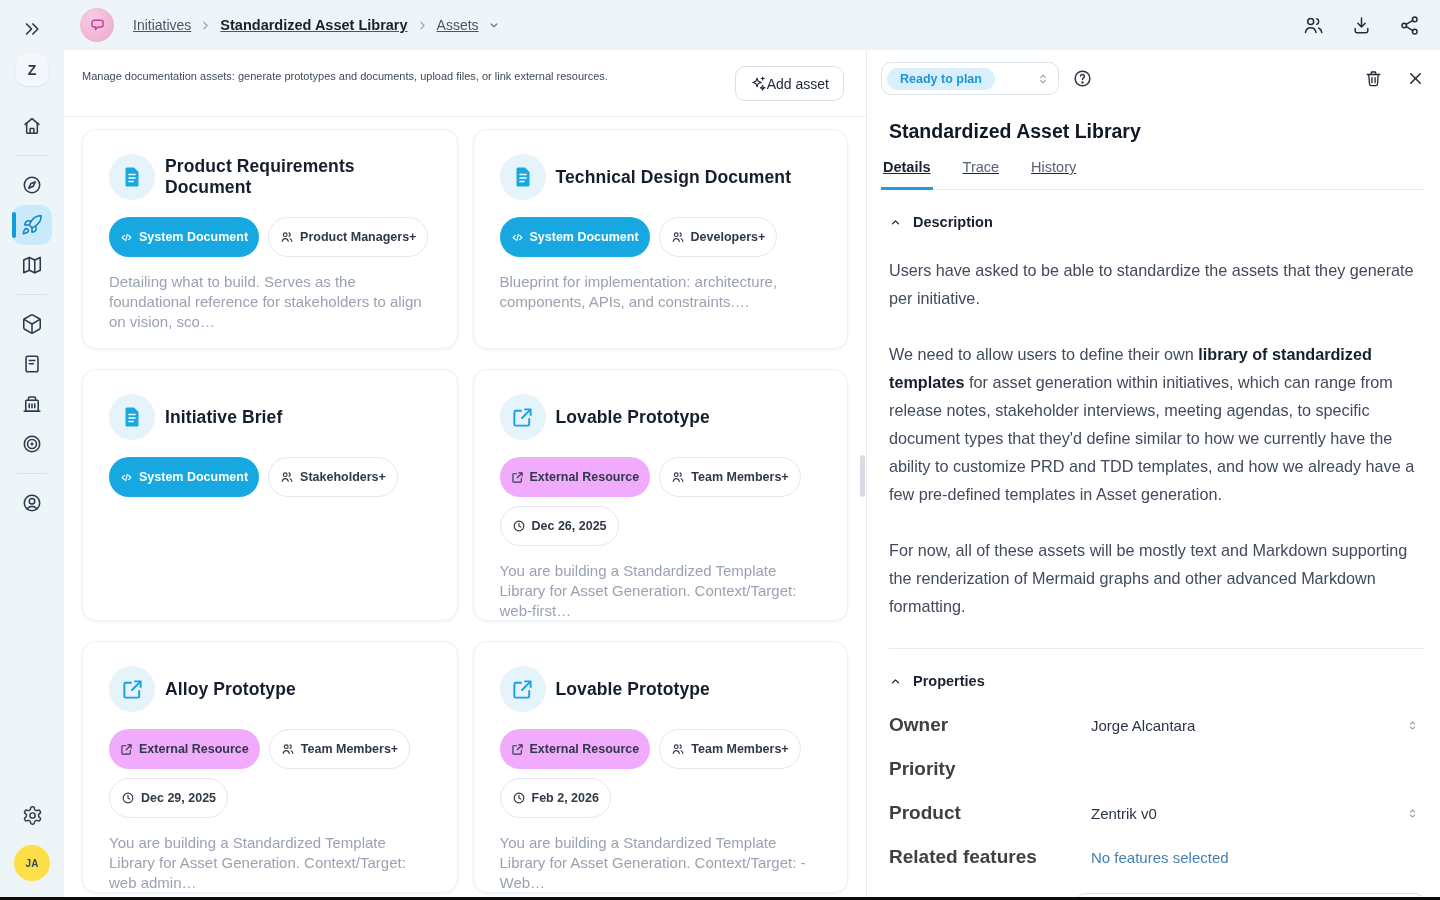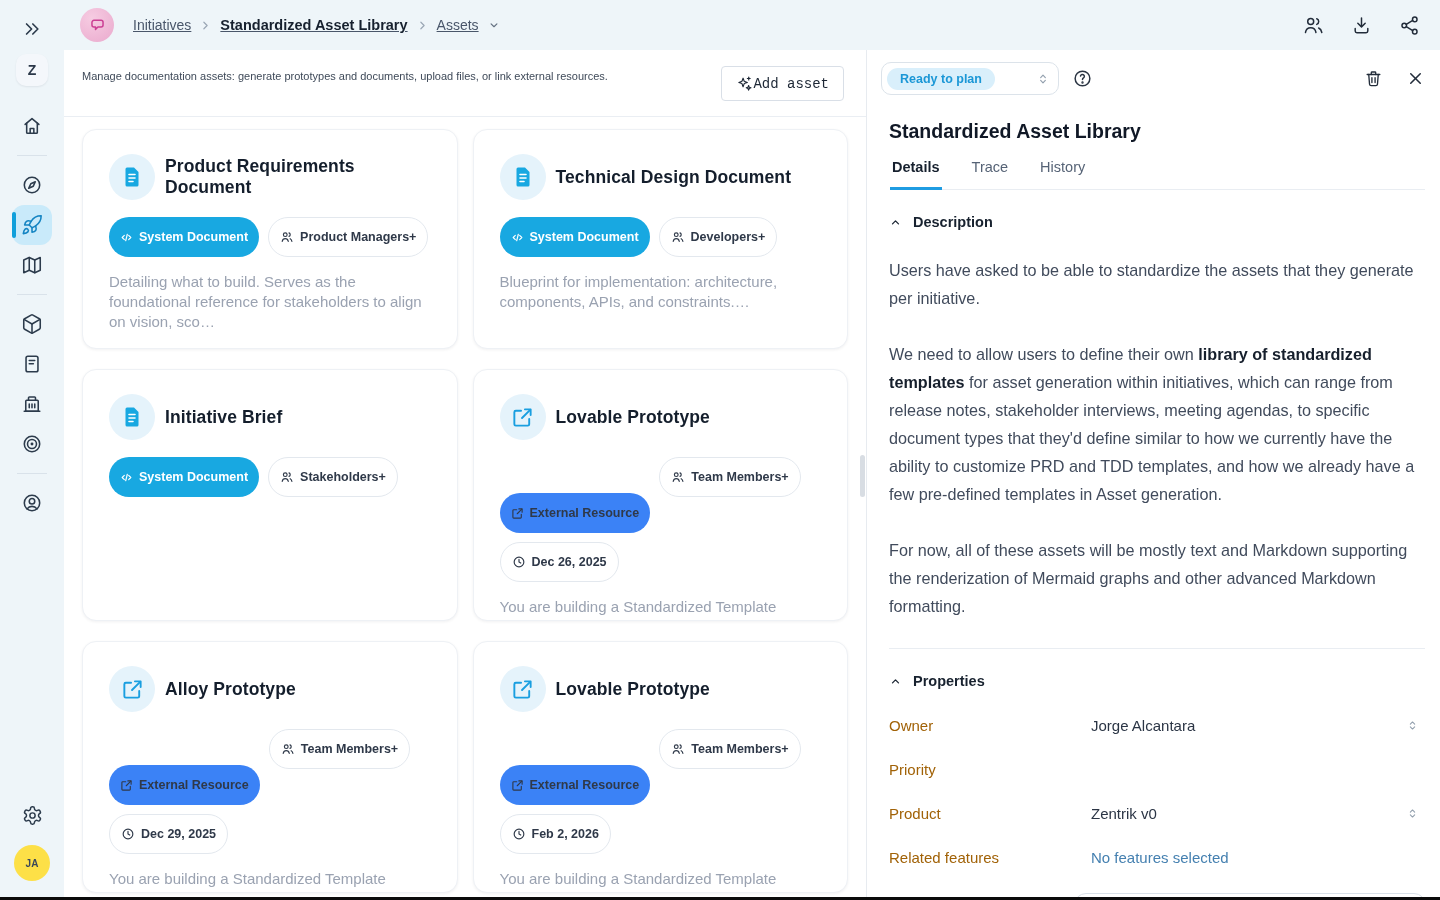--- a/index.html
+++ b/index.html
@@ -32,65 +32,65 @@
   .crumb-current { font-weight:700; color:#16202e; font-size:14.5px; }
   .tb-spacer { flex:1; }
   .tb-icons { display:flex; align-items:center; gap:27px; color:#202b3a; }
 
   
   .main { position:absolute; left:64px; top:50px; width:802px; height:847px; background:#fff; overflow:hidden; }
   .main-header { display:flex; justify-content:space-between; align-items:flex-start;
                  padding:16px 22px 15px 18px; border-bottom:1px solid #eaeef3; }
   .main-sub { max-width:620px; font-size:11px; line-height:20px; color:#3f4a59;text-align:right; }
   .btn-add { display:flex; align-items:center; gap:0; background:#fff; border:1px solid #d9dfe7;
-             border-radius:4px; padding:8px 14px; font-size:14px; color:#1d2735; cursor:pointer; font-family:Liberation Mono, monospace; }
+             border-radius:10px; padding:8px 14px; font-size:14px; color:#1d2735; cursor:pointer; font-family:Liberation Sans, sans-serif; }
   .cards { padding:12px 18px 0; display:grid; grid-template-columns:1fr 1fr;
            grid-template-rows:220px 252px 252px; column-gap:15px; row-gap:20px; }
   .card { background:#fff; border:1px solid #eef1f5; border-radius:14px; padding:24px 26px;
           box-shadow:0 1px 3px rgba(16,24,40,.06); overflow:hidden; }
   .card-head { display:flex; align-items:center; gap:10px; }
   .card-icon { width:46px; height:46px; border-radius:50%; background:#e5f3fb; flex:0 0 auto;
                display:flex; align-items:center; justify-content:center; }
   .card-title { font-size:17.5px; font-weight:700; color:#141e2c; letter-spacing:.1px; }
   .badges { display:flex; gap:9px; margin-top:17px; flex-wrap:wrap; }
   .pill { display:inline-flex; align-items:center; gap:6px; height:40px; padding:0 11px;
           border-radius:999px; font-size:12.5px; font-weight:700; white-space:nowrap; }
   .pill-system { background:#18a8e1; color:#fff; }
   .pill-outline { background:#fff; border:1px solid #e3e8ee; color:#2f3949; }
-  .pill-gray { background:#3b82f6; color:#2f3949;margin-top:36px; }
+  .pill-gray { background:#f0abfc; color:#2f3949; }
   .card-desc { margin-top:15px; font-size:15px; line-height:20px; color:#9aa2b1; }
 
   
   .panel { position:absolute; left:866px; top:50px; width:574px; height:847px; background:#fff;
            border-left:1px solid #e7ebf0; padding:12px 15px 0 14px; overflow:hidden; }
   .panel-top { display:flex; align-items:center; }
   .status-select { display:flex; align-items:center; justify-content:space-between; width:178px; height:33px;
                    border:1px solid #dce3ea; border-radius:10px; padding:0 8px 0 5px; cursor:pointer; background:#fff; }
   .status-pill { background:#d9effb; color:#1b97d6; font-size:12.5px; font-weight:700;
                  padding:4px 13px; border-radius:999px; }
   .icon-btn { color:#222c3a; cursor:pointer; background:none; border:none; padding:0; display:flex; }
   .help-btn { margin-left:13px; }
   .top-right { margin-left:auto; display:flex; align-items:center; gap:23px; }
   .panel-title { margin:25px 0 0 8px; font-size:19.5px; font-weight:700; color:#101826; }
   .actions { display:flex; gap:10px; margin:12px 0 0 8px; }
   .btn-action { display:flex; align-items:center; gap:8px; background:#fff; border:1px solid #d9e2ea;
                 border-radius:999px; padding:3px 4px 3px 13px; font-size:13px; color:#212c3c; cursor:pointer; font-family:inherit; }
   .spark-badge { width:21px; height:21px; border-radius:50%; background:#2ba8e5; display:flex; align-items:center; justify-content:center; }
-  .tabs { display:flex; gap:28px; margin:16px 0 0 9px; border-bottom:1px solid #e9edf2; }
+  .tabs { display:flex; gap:28px; margin:16px 0 0 0; border-bottom:1px solid #e9edf2;text-decoration:underline; }
   .tab { font-size:14.5px; color:#566376; padding:0 2px 12px; cursor:pointer; }
   .tab.active { color:#16202e; font-weight:700; border-bottom:3px solid #1f9ce2; margin-bottom:-1px; }
   .section-head { display:flex; align-items:center; gap:11px; margin:24px 0 0 8px; cursor:pointer; }
   .section-head span { font-size:14.5px; font-weight:700; color:#18222f; }
   .desc-body { margin:26px 0 0 8px; font-size:16.2px; line-height:28px; color:#414b5c; }
   .desc-body p { margin-bottom:28px; }
   .desc-body b { color:#161f2c; }
   .panel-hr { border:none; border-top:1px solid #e9edf2; margin:4px 0 0 8px; }
   .props { margin:14px 0 0 8px; }
   .prop-row { display:flex; align-items:center; height:44px; }
-  .prop-label { width:202px; flex:0 0 auto; font-size:15px; color:#a16207; }
+  .prop-label { width:202px; flex:0 0 auto; font-size:19px; color:#404040;font-weight:bold; }
   .prop-value { flex:1; display:flex; align-items:center; gap:13px; font-size:15px; color:#2b3545; cursor:pointer; }
   .prop-link { color:#4580b0; cursor:pointer; }
   .prop-stepper { margin-left:auto; margin-right:6px; color:#93a0ae; }
   .bottom-box { position:absolute; left:207px; top:843px; width:352px; height:26px;
                 border:1px solid #d9e0e8; border-radius:12px; background:#fff; }
 
   .scroll-thumb { position:absolute; left:860px; top:455px; width:5px; height:42px; background:#d8dde3; border-radius:3px; }
   .bottom-strip { position:absolute; left:0; bottom:0; width:100%; height:3px; background:#0b0b0b; }
 </style>
 </head>

